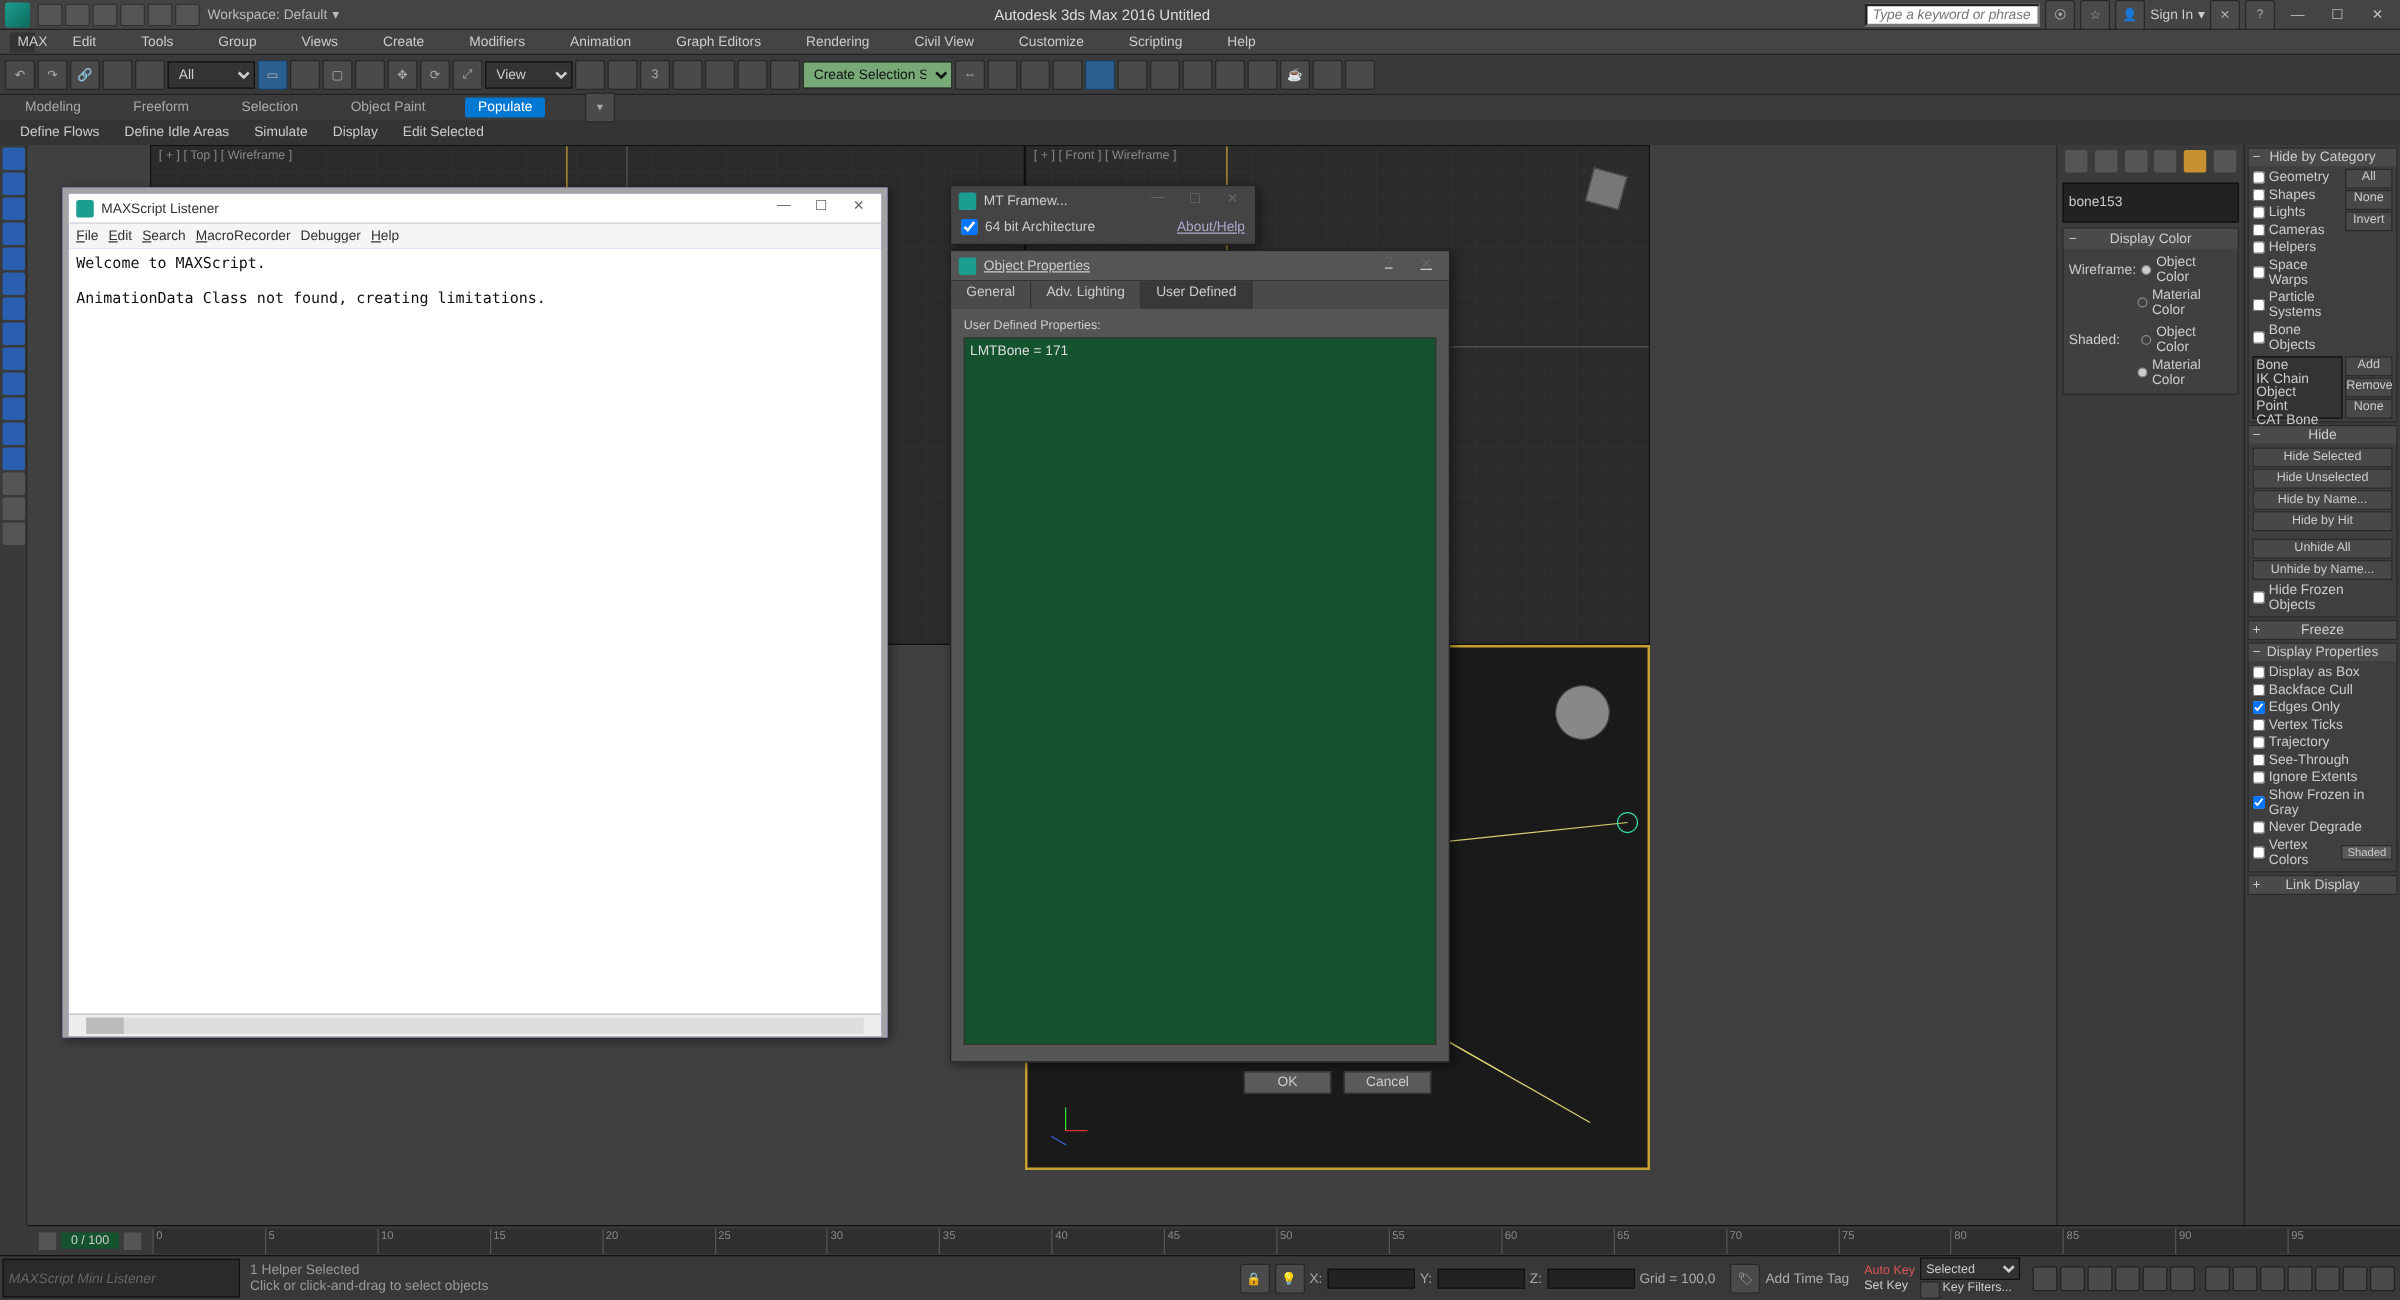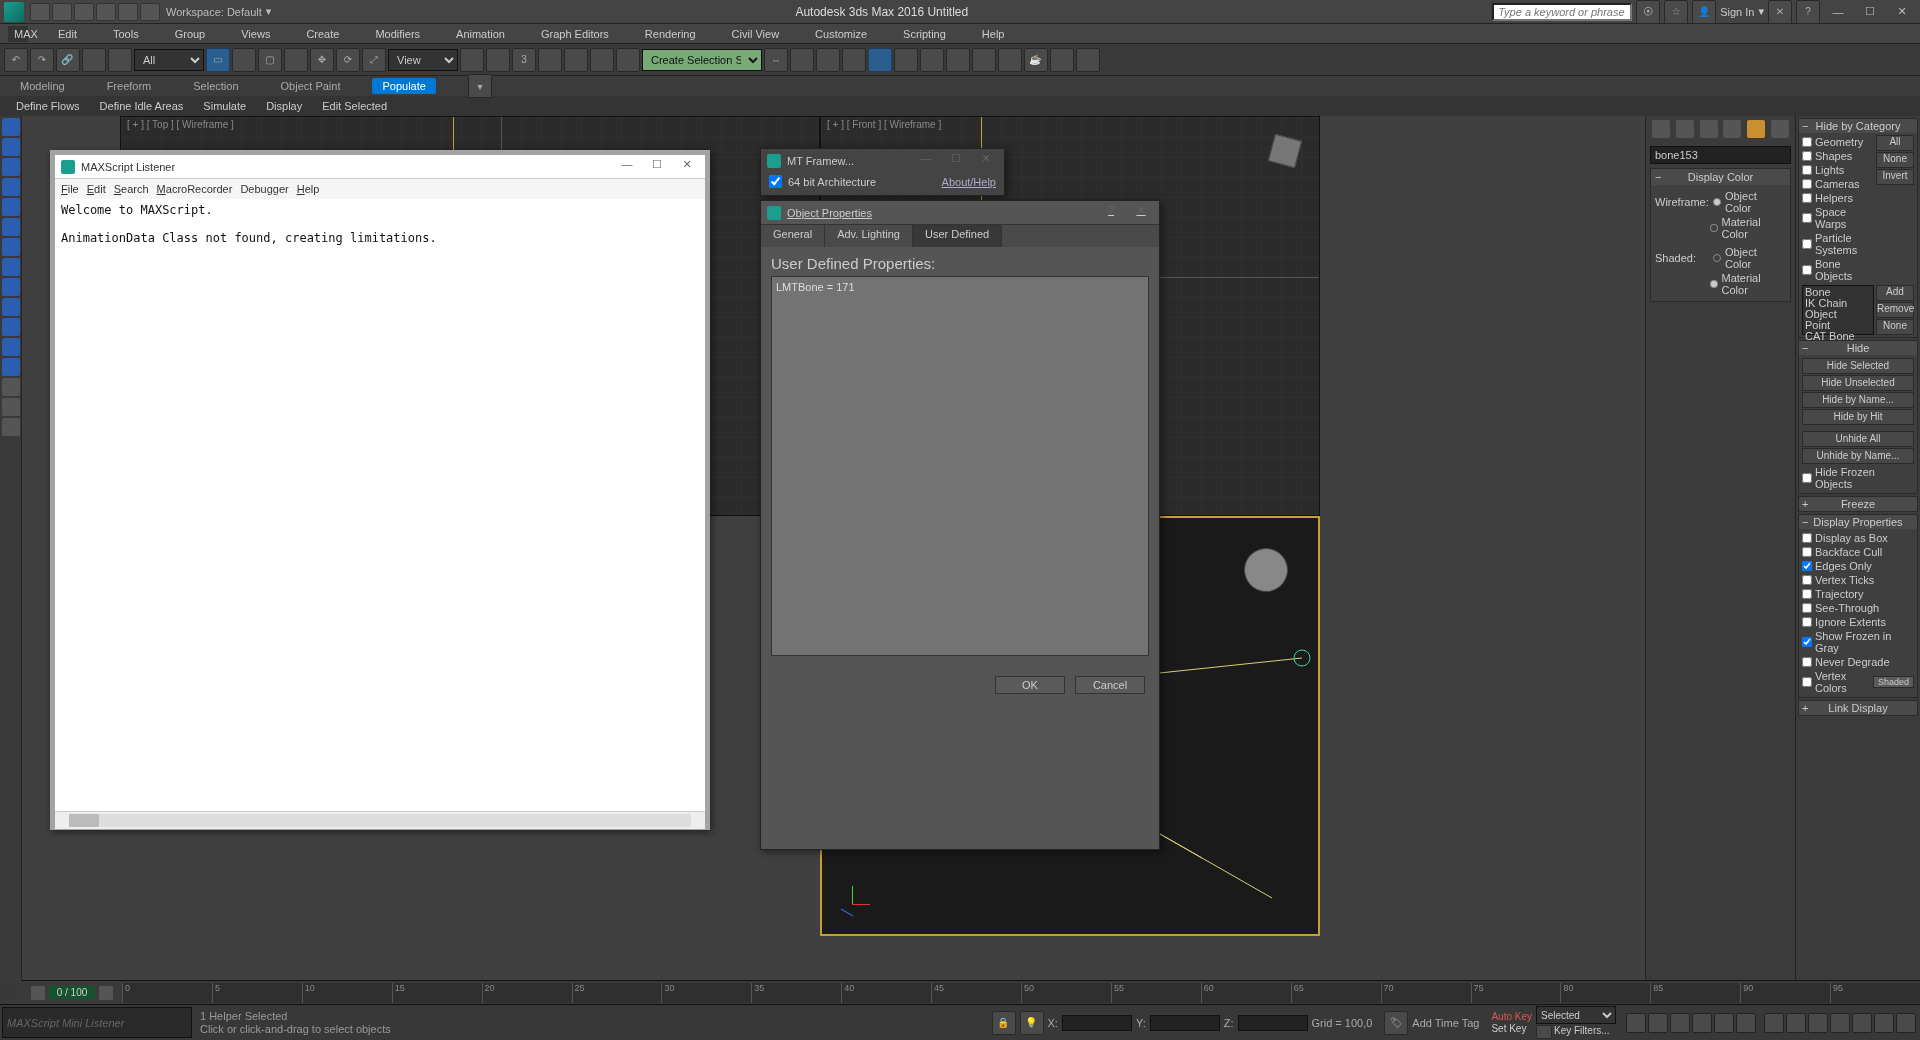--- a/index.html
+++ b/index.html
@@ -35,21 +35,21 @@
 .vp.br { left:798px; top:400px; width:500px; height:420px; border:2px solid #c8a030; background:#1a1a1a; }
 .vp .label { position:absolute; top:2px; left:6px; color:#888; font-size:10px; }
 .vp .grid { position:absolute; inset:0; background-image:linear-gradient(#3a3a3a 1px,transparent 1px),linear-gradient(90deg,#3a3a3a 1px,transparent 1px); background-size:20px 20px; opacity:0.35; }
 .seltab { position:absolute; top:0; left:22px; width:76px; height:100%; background:#383838; border-right:1px solid #222; color:#aaa; }
 .seltab .tabs { display:flex; height:18px; }
 .seltab .tabs span { flex:1; text-align:center; font-size:10px; padding:2px; background:#444; }
 .rightpanel { width:150px; background:#3b3b3b; border-left:1px solid #222; padding:4px; display:flex; flex-direction:column; gap:4px; }
 .rp-icons { display:flex; gap:2px; justify-content:space-around; margin-bottom:4px; }
 .rp-icons .i { width:18px; height:18px; background:#555; border-radius:2px; }
 .rp-icons .i.active { background:#c89030; }
-.rp-input { width:100%; height:18px; background:#222; border:1px solid #111; color:#ccc; padding:0 4px; font-size:11px; }
+.rp-input { width:100%; height:32px; background:#222; border:1px solid #111; color:#ccc; padding:0 4px; font-size:11px; }
 .rp-section { background:#404040; border:1px solid #2a2a2a; }
 .rp-title { background:#4a4a4a; padding:2px 4px; font-size:11px; text-align:center; position:relative; }
 .rp-title .toggle { position:absolute; left:4px; }
 .rp-body { padding:4px; font-size:10px; }
 .rp-row { display:flex; align-items:center; gap:4px; padding:1px 0; }
 .rp-radio { width:8px; height:8px; border:1px solid #888; border-radius:50%; display:inline-block; }
 .rp-radio.on { background:#ccc; }
 .farpanel { width:125px; background:#3b3b3b; border-left:1px solid #222; padding:2px; display:flex; flex-direction:column; gap:2px; font-size:10px; }
 .fp-sect { background:#3f3f3f; border:1px solid #2a2a2a; }
 .fp-title { background:#4a4a4a; padding:1px 3px; text-align:center; position:relative; font-size:10px; }
@@ -83,22 +83,22 @@
 .win.mt .row { display:flex; align-items:center; padding:2px 8px; gap:6px; }
 .win.mt .row label { flex:1; }
 .win.mt .about { color:#aac; text-decoration:underline; cursor:pointer; }
 
 .win.op { left:760px; top:200px; width:400px; height:650px; background:#555; border:1px solid #222; color:#ccc; }
 .win.op .wtitle { background:#555; border-bottom:1px solid #333; color:#ccc;text-decoration:underline; }
 .win.op .tabs { display:flex; height:22px; background:#4a4a4a; }
 .win.op .tabs .t { padding:3px 12px; cursor:pointer; border-right:1px solid #333; font-size:11px; }
 .win.op .tabs .t.active { background:#383838; }
 .win.op .content { padding:8px 10px; }
-.win.op .content .lbl { font-size:15px; margin-bottom:4px; }
-.win.op textarea { width:100%; height:380px; background:#737373; border:1px solid #333; color:#ddd; padding:4px; font-size:11px; resize:none; font-family:inherit; }
+.win.op .content .lbl { font-size:10px; margin-bottom:4px; }
+.win.op textarea { width:100%; height:566px; background:#14532d; border:1px solid #333; color:#ddd; padding:4px; font-size:11px; resize:none; font-family:inherit; }
 .win.op .btns { display:flex; justify-content:flex-end; gap:10px; padding:10px 14px; }
 .win.op .btns button { width:70px; height:18px; background:#5a5a5a; border:1px solid #333; color:#ccc; cursor:pointer; }
 
 .timeline { position:absolute; left:22px; right:0; bottom:36px; height:24px; background:#3a3a3a; display:flex; align-items:center; border-top:1px solid #111; }
 .timeline .nav { width:100px; display:flex; align-items:center; justify-content:center; gap:4px; }
 .timeline .nav .arr { width:14px; height:14px; background:#555; }
 .timeline .nav .lbl { background:#14532d; padding:1px 8px; font-size:10px; }
 .timeline .ruler { flex:1; height:20px; background:#2f2f2f; position:relative; }
 .timeline .ruler .tick { position:absolute; top:0; bottom:0; border-left:1px solid #555; font-size:9px; color:#888; padding-left:2px; }
 

